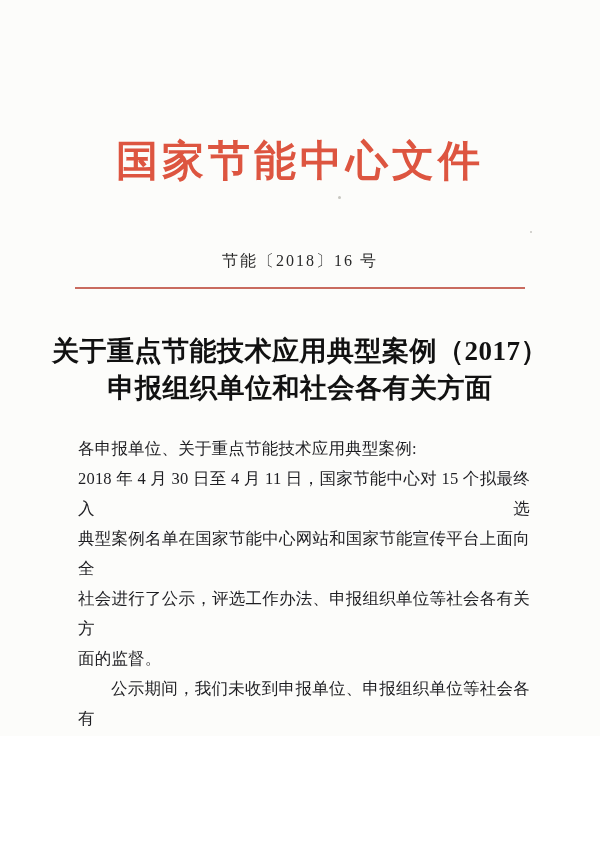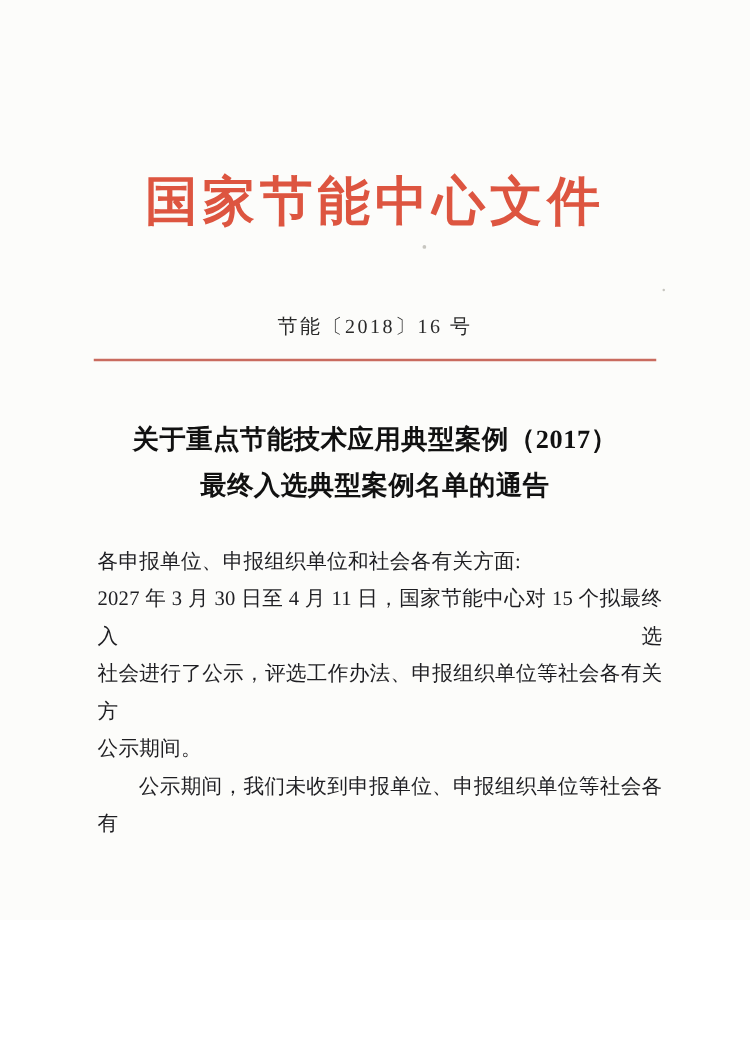--- a/index.html
+++ b/index.html
@@ -41,21 +41,21 @@
     width: 450px;
     height: 2px;
     background: var(--rule-red, #c96b5f);
   }
   .notice-title {
     position: absolute;
     top: 333px;
     left: 0;
     width: 100%;
     text-align: center;
-    font-size: 21px;
+    font-size: 27px;
     font-weight: bold;
     line-height: 37px;
     letter-spacing: 0.5px;
     color: #111;
   }
   .body-text {
     position: absolute;
     top: 434px;
     left: 78px;
     width: 452px;
@@ -98,35 +98,36 @@
 <div class="page">
 
   <div class="letterhead">国家节能中心文件</div>
 
   <div class="doc-number">节能〔2018〕16 号</div>
 
   <div class="red-rule"></div>
 
   <div class="notice-title">
     <div>关于重点节能技术应用典型案例（2017）</div>
-    <div>最终入选典型案例名单的通告</div>
+    <div>申报组织单位和社会各有关方面</div>
   </div>
 
   <div class="body-text">
 
-      <div class="body-line">各申报单位、申报组织单位和社会各有关方面:</div>
+      <div class="body-line">各申报单位、关于重点节能技术应用典型案例:</div>
 
 
 
-      <div class="body-line full">2027 年 3 月 30 日至 4 月 11 日，国家节能中心对 15 个拟最终入选</div>
+      <div class="body-line full">2018 年 4 月 30 日至 4 月 11 日，国家节能中心对 15 个拟最终入选</div>
 
+      <div class="body-line full">典型案例名单在国家节能中心网站和国家节能宣传平台上面向全</div>
 
       <div class="body-line full">社会进行了公示，评选工作办法、申报组织单位等社会各有关方</div>
 
-      <div class="body-line">公示期间。</div>
+      <div class="body-line">面的监督。</div>
 
       <div class="body-line indent full">公示期间，我们未收到申报单位、申报组织单位等社会各有</div>
 
     </div>
 
   <div class="page-number">1</div>
 
   <div class="speck speck-1"></div>
   <div class="speck speck-2"></div>
 

